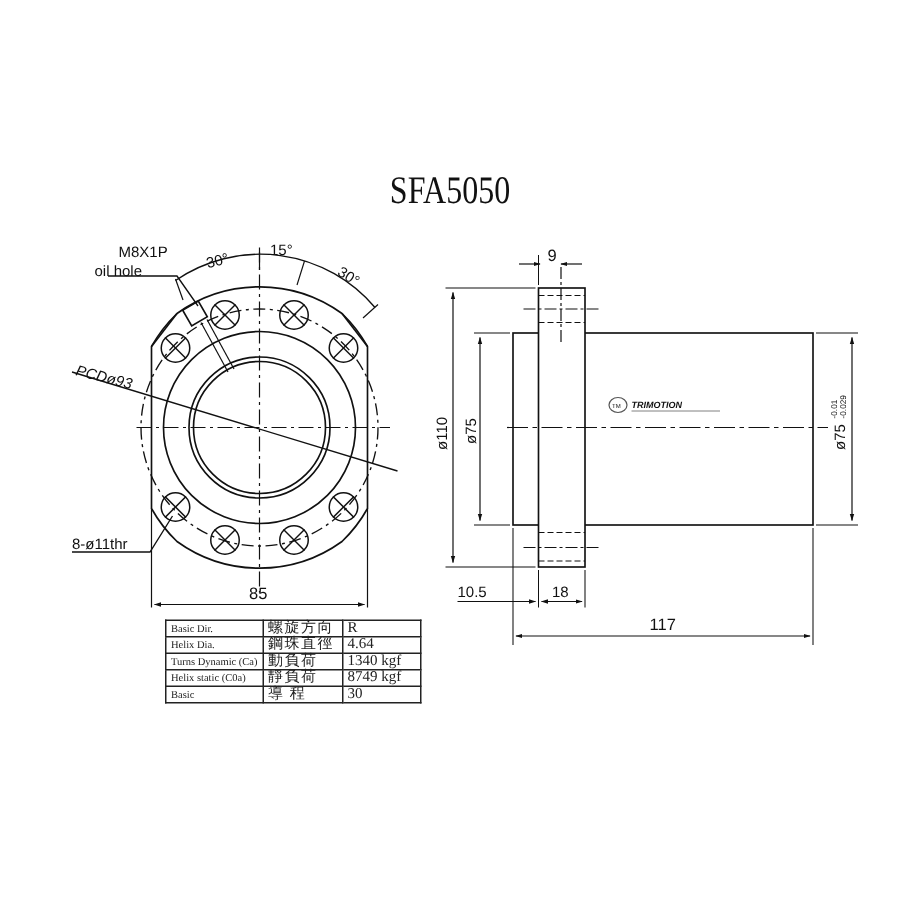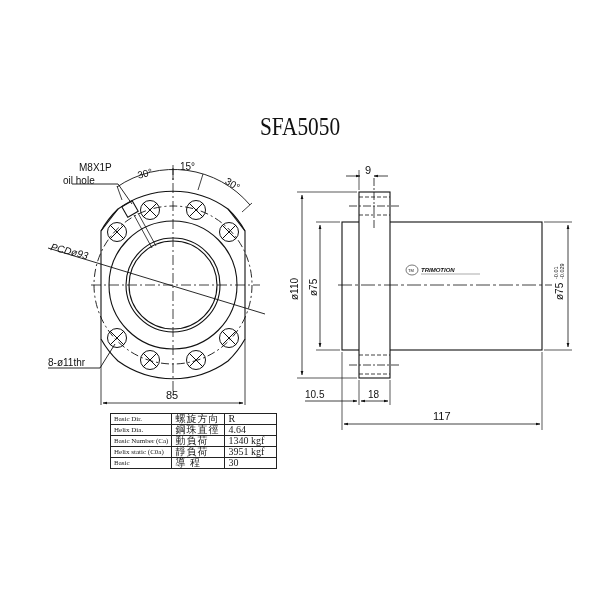--- a/index.html
+++ b/index.html
@@ -168,28 +168,28 @@
       <td class="en">Basic  Dir.</td>
       <td class="zh">螺旋方向</td>
       <td class="val">R</td>
     </tr>
     <tr>
       <td class="en">Helix Dia.</td>
       <td class="zh">鋼珠直徑</td>
       <td class="val">4.64</td>
     </tr>
     <tr>
-      <td class="en">Basic Number (Ca)</td>
+      <td class="en">Turns Dynamic (Ca)</td>
       <td class="zh">動負荷</td>
       <td class="val">1340 kgf</td>
     </tr>
     <tr>
       <td class="en">Helix static (C0a)</td>
       <td class="zh">靜負荷</td>
-      <td class="val">3951 kgf</td>
+      <td class="val">8749 kgf</td>
     </tr>
     <tr>
       <td class="en">Basic</td>
       <td class="zh">導  程</td>
       <td class="val">30</td>
     </tr>
   </tbody>
 </table>
 
 </body></html>

